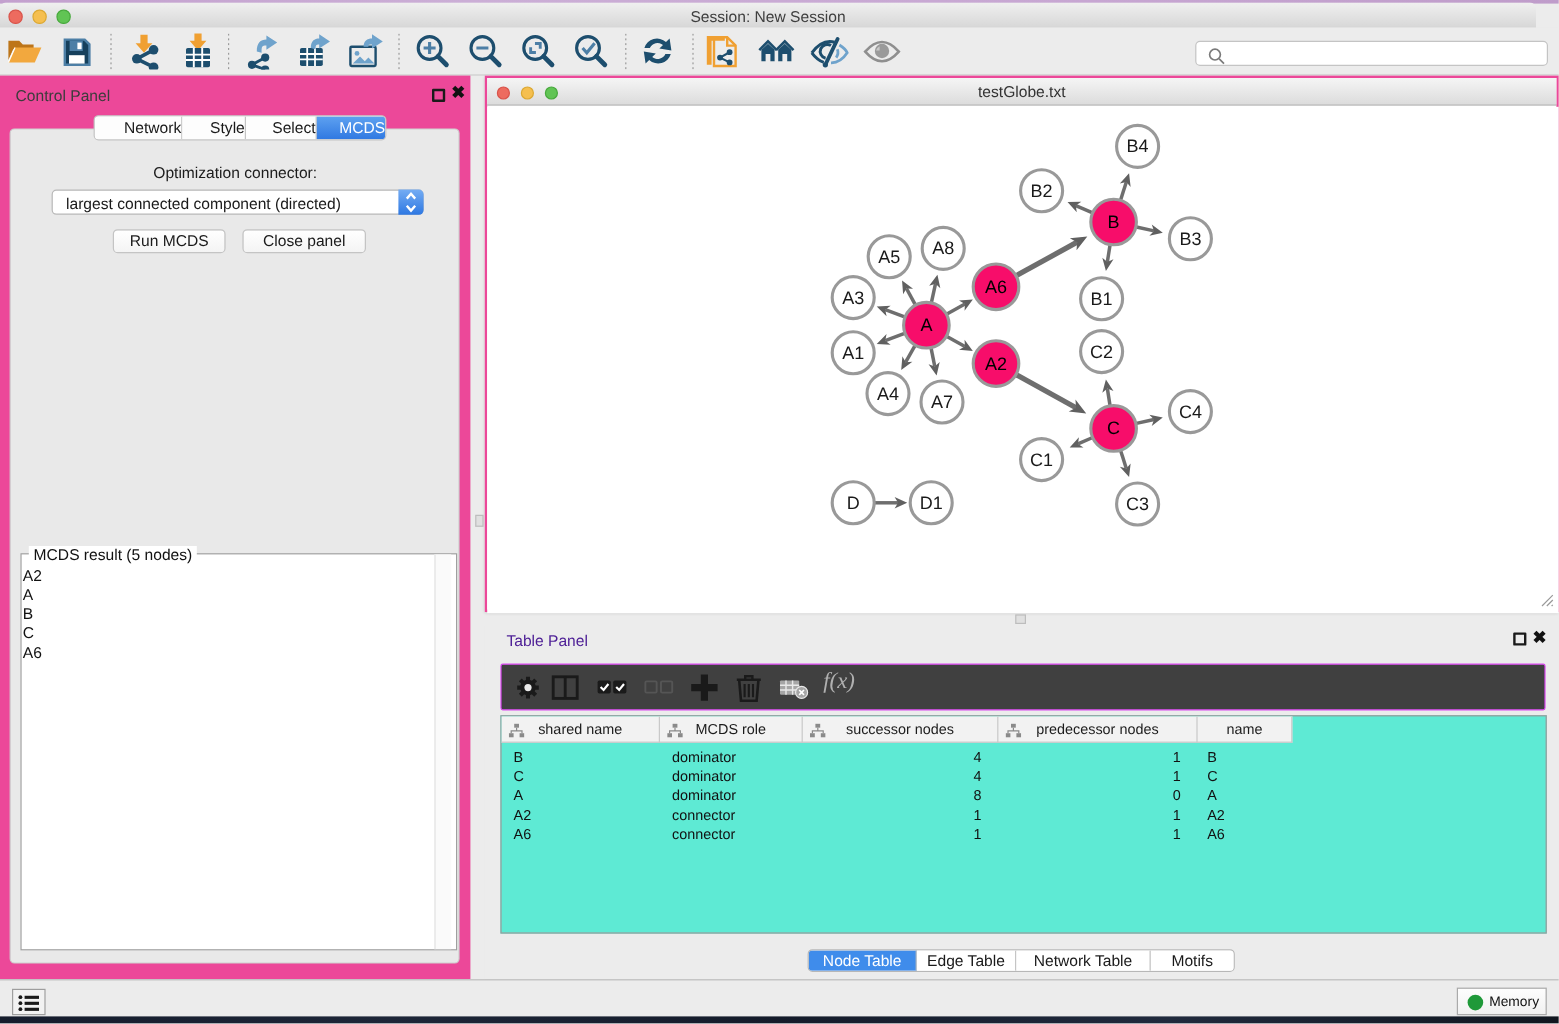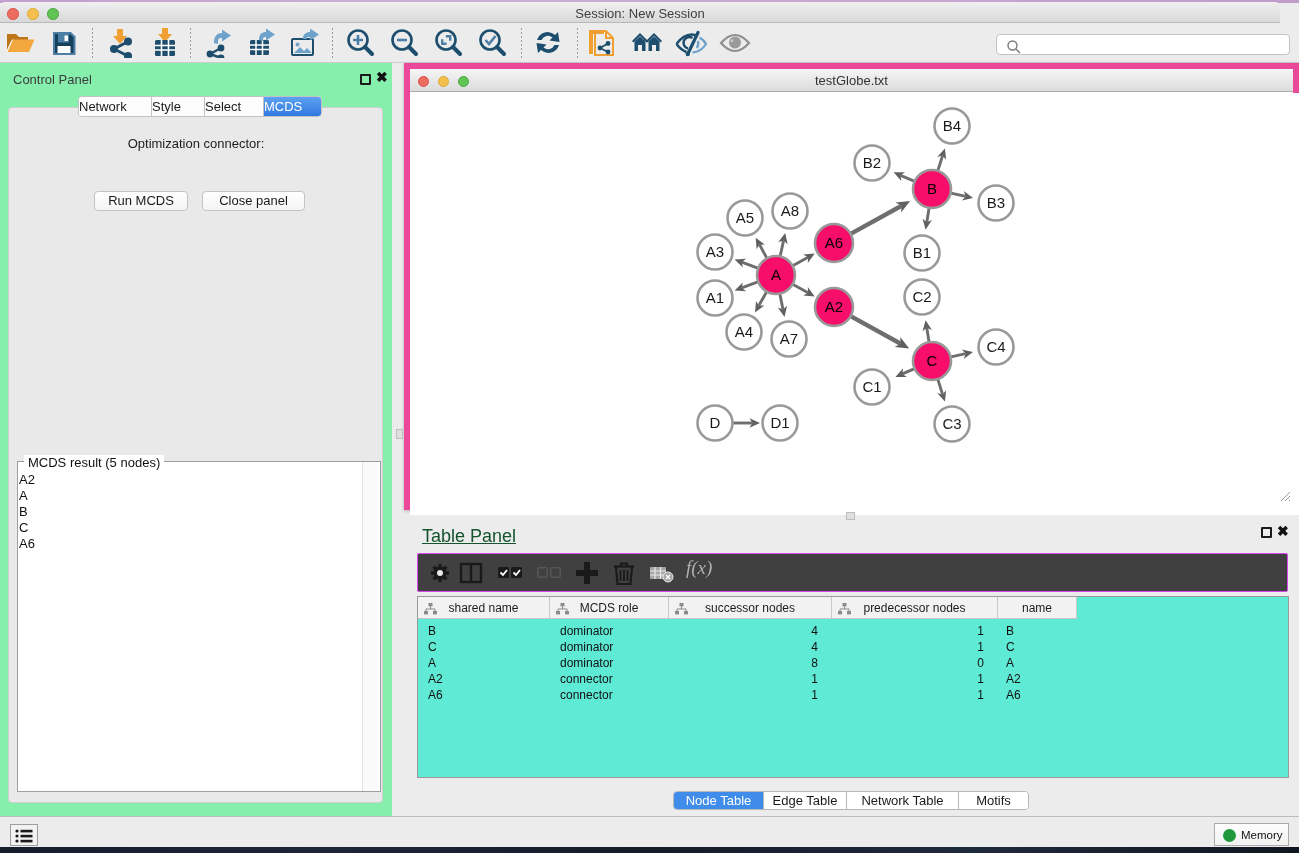--- a/index.html
+++ b/index.html
@@ -19,50 +19,50 @@
 .tl.g { background:#61c454; border:0.5px solid #47a93c; }
 
 
 #toolbar { left:0; top:23px; width:1299px; height:40px; background:#ececec; border-bottom:1px solid #cccccc; }
 .tbicon { position:absolute; top:4px; width:34px; height:31px; }
 .tbsep { position:absolute; top:5px; width:1px; height:31px;
   background-image:linear-gradient(#9a9a9a 2px, transparent 2px); background-size:1px 4px; }
 #searchbox { position:absolute; left:996px; top:11px; width:294px; height:21px; background:#ffffff; border:1px solid #c4c4c4; border-radius:4px; }
 
 
-#cpanel { left:0; top:63px; width:392px; height:753px; background:#86efac; }
+#cpanel { left:0; top:63px; width:392px; height:753px; background:#ec4899; }
 #cpTitle { position:absolute; left:13px; top:9px; font-size:13px; color:#3c3c3c; }
 .dockFloat { position:absolute; width:11px; height:11px; border:2px solid #1a1a1a; border-radius:1px; }
 .dockX { position:absolute; font-size:14px; font-weight:bold; color:#111; }
 #cpInner { position:absolute; left:8px; top:44px; width:375px; height:696px; background:#e9e9e9; border:1px solid #cfcfcf; border-radius:4px; }
 #cpTabs { position:absolute; left:78px; top:33px; height:21px; display:flex; border:1px solid #c3c3c3; border-radius:4px; background:#fff; overflow:hidden; z-index:5; }
-#cpTabs .seg { height:100%; font-size:13px; color:#1a1a1a; text-align:left; line-height:19px; border-right:1px solid #c3c3c3; background:#fdfdfd; }
+#cpTabs .seg { height:100%; font-size:13px; color:#1a1a1a; text-align:right; line-height:19px; border-right:1px solid #c3c3c3; background:#fdfdfd; }
 #cpTabs .seg:last-child { border-right:none; }
 #cpTabs .seg.sel { background:linear-gradient(#5ea1f0,#3079e2); color:#fff; }
 #optLabel { position:absolute; left:0; width:100%; top:73px; text-align:center; font-size:13px; color:#1c1c1c; }
 #combo { position:absolute; left:43px; top:95px; width:310px; height:21px; background:#fff; border:1px solid #b8b8b8; border-radius:4px; }
 #combo .ctext { position:absolute; left:11px; top:3px; font-size:13px; color:#1a1a1a; }
 #combo .stepper { position:absolute; right:-1px; top:-1px; width:21px; height:21px; border-radius:0 4px 4px 0;
   background:linear-gradient(#74acf3,#2e78e2); }
 .btn { position:absolute; height:20px; background:linear-gradient(#ffffff,#f4f4f4); border:1px solid #c4c4c4; border-radius:4px; font-size:13px; color:#1a1a1a; text-align:center; line-height:18px; }
 #grpBox { position:absolute; left:17px; top:398px; width:364px; height:331px; background:#ffffff; border:1px solid #9f9f9f; }
 #grpTitle { position:absolute; left:24px; top:392px; font-size:13px; color:#111; background:#fff; padding:0 4px; }
 #grpList { position:absolute; left:19px; top:409px; font-size:13px; color:#111; line-height:16px; }
 #grpScroll { position:absolute; left:362px; top:399px; width:14px; height:329px; background:#fafafa; border-left:1px solid #e2e2e2; }
 
 
-#netwin { left:404px; top:63px; width:895px; height:447px; background:#ffffff; border:6px solid #ec4899; box-shadow:0 1px 3px rgba(0,0,0,0.25); }
+#netwin { left:404px; top:63px; width:895px; height:447px; background:#ffffff; border:2px solid #ec4899; box-shadow:0 1px 3px rgba(0,0,0,0.25); }
 #netTitle { position:absolute; left:0; top:0; width:100%; height:23px; background:linear-gradient(#f5f5f5,#dcdcdc); border-bottom:1px solid #acacac; }
 #netTitle .title { position:absolute; width:100%; top:4px; text-align:center; font-size:13px; color:#333; }
 .tl2 { position:absolute; border-radius:50%; width:11px; height:11px; top:7px; }
 #netCanvas { position:absolute; left:0; top:24px; width:893px; height:422px; background:#fff; }
 
 
 #tpanel { left:404px; top:521px; width:895px; height:295px; background:#ececec; }
-#tpTitle { position:absolute; left:18px; top:5px; font-size:18px; color:#14532d;text-decoration:underline; }
+#tpTitle { position:absolute; left:18px; top:5px; font-size:13px; color:#4c1d95; }
 #tpToolbar { position:absolute; left:13px; top:32px; width:871px; height:39px; background:#404040; border:1px solid #d946ef; border-radius:2px; }
 #tpTable { position:absolute; left:13px; top:75px; width:872px; height:182px; background:#5eead4; border:1px solid #9a9a9a; }
 #tpHead { position:absolute; left:0; top:0; width:659px; height:22px; background:#f2f2f2; border-bottom:1px solid #c6c6c6; }
 .th { position:absolute; top:0; height:22px; border-right:1px solid #c9c9c9; }
 .th .lbl { position:absolute; width:100%; top:4px; text-align:center; font-size:12px; color:#1c1c1c; }
 .td { position:absolute; font-size:12px; color:#111; }
 #tpTabs { position:absolute; left:269px; top:270px; height:19px; display:flex; border:1px solid #b7b7b7; border-radius:4px; background:#fff; overflow:hidden; }
 #tpTabs .seg { height:100%; font-size:13px; color:#1a1a1a; text-align:center; line-height:18px; border-right:1px solid #b7b7b7; background:#fff; }
 #tpTabs .seg:last-child { border-right:none; }
 #tpTabs .seg.sel { background:#3f8ceb; color:#fff; }
@@ -222,20 +222,27 @@
   <div class="dockFloat" style="left:360px; top:11px;"></div>
   <div class="dockX" style="left:376px; top:6px;">✖</div>
   <div id="cpInner"></div>
   <div id="cpTabs">
     <div class="seg" style="width:73px;">Network</div>
     <div class="seg" style="width:53px;">Style</div>
     <div class="seg" style="width:59px;">Select</div>
     <div class="seg sel" style="width:57px;">MCDS</div>
   </div>
   <div id="optLabel">Optimization connector:</div>
+  <div id="combo">
+    <div class="ctext">largest connected component (directed)</div>
+    <div class="stepper"><svg width="21" height="21" viewBox="0 0 21 21">
+<path d="M7 7.5 L10.5 3.5 L14 7.5" stroke="#fff" stroke-width="2" fill="none"></path>
+<path d="M7 13.5 L10.5 17.5 L14 13.5" stroke="#fff" stroke-width="2" fill="none"></path>
+</svg></div>
+  </div>
   <div class="btn" style="left:94px; top:128px; width:94px;">Run MCDS</div>
   <div class="btn" style="left:202px; top:128px; width:103px;">Close panel</div>
   <div id="grpBox"></div>
   <div id="grpScroll"></div>
   <div id="grpTitle">MCDS result (5 nodes)</div>
   <div id="grpList">A2<br>A<br>B<br>C<br>A6</div>
 </div>
 
 <div class="abs" id="netwin">
   <div id="netTitle">

